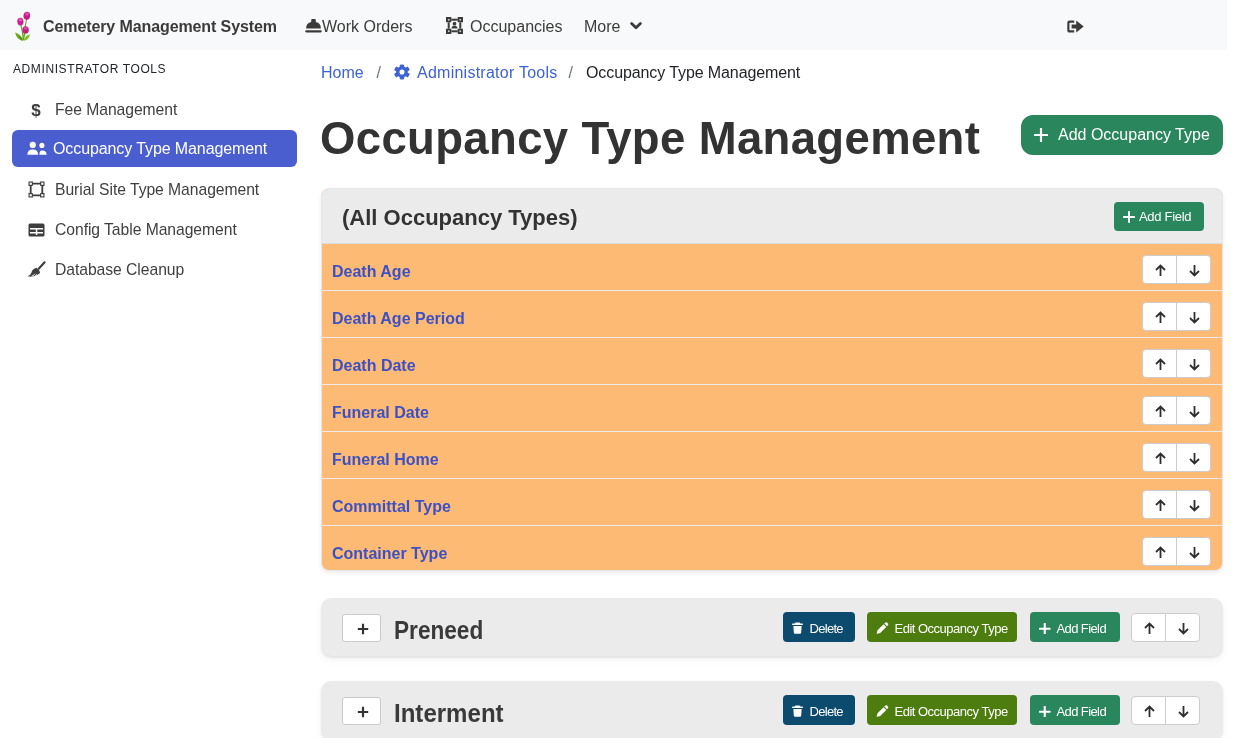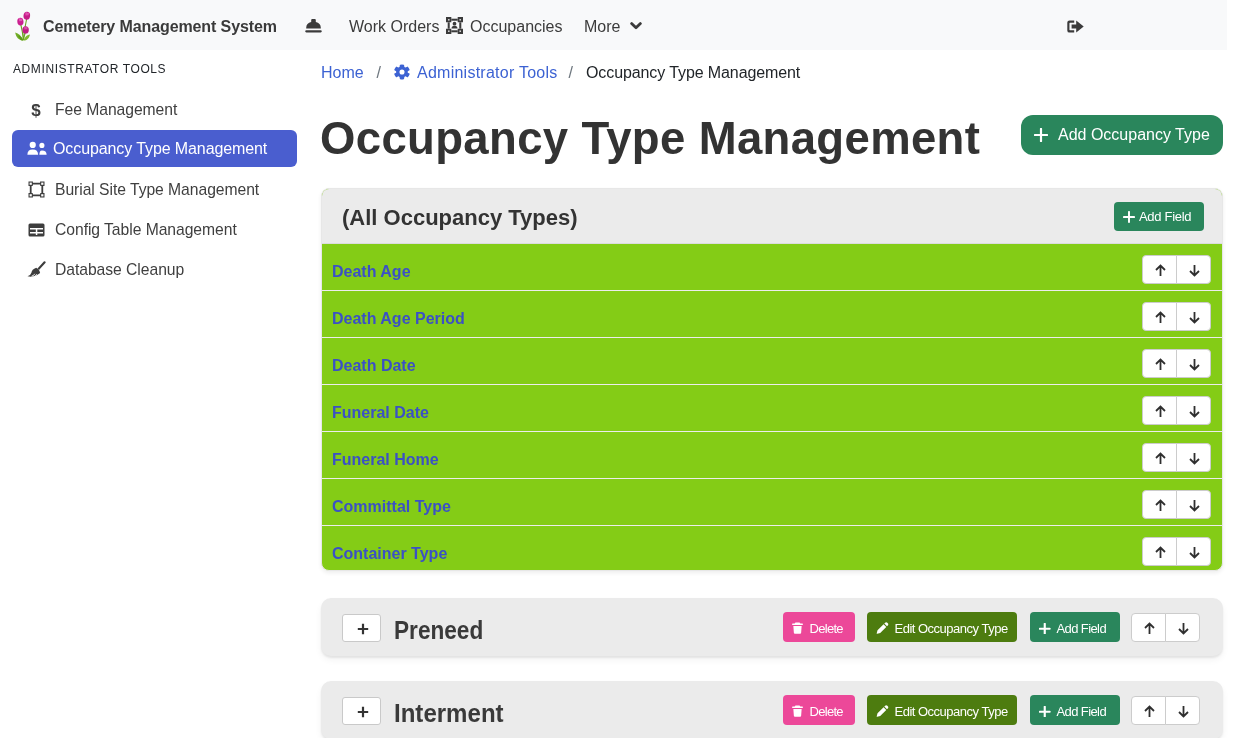--- a/index.html
+++ b/index.html
@@ -24,29 +24,29 @@
 .bc-link { color:#3c62d3; }
 .bc-sep { color:#6c757d; }
 .bc-act { color:#212529; }
 
 
 #h1 { left:320px; top:115.5px; font-size:45.5px; line-height:46px; font-weight:700; color:#333; letter-spacing:0.35px; }
 
 
 .btn { position:absolute; border-radius:5px; color:#fff; }
 .btn-green { background:#2a865c; }
-.btn-red { background:#ec4899; }
+.btn-red { background:#0c4a6e; }
 .btn-teal { background:#4d7c0f; }
 .btn span { position:absolute; }
 
 #addOcc { left:1021px; top:115px; width:202px; height:40px; border-radius:12px; }
 #addOcc span { left:37px; top:0; line-height:40px; font-size:16px; }
 
 
-#card { left:321px; top:188px; width:902px; height:383px; background:#84cc16;
+#card { left:321px; top:188px; width:902px; height:383px; background:#fdba74;
   border:1px solid #e7e7e7; border-radius:8px; box-shadow:0 2px 4px rgba(0,0,0,.07); }
 #cardhead { left:0; top:0; width:900px; height:55px; background:#ebebeb;
   border-bottom:1px solid #dcdcdc; border-radius:7px 7px 0 0; }
 #cardhead b { position:absolute; left:20px; top:1px; height:55px; line-height:55px; font-size:22px; font-weight:700; color:#333; }
 #addField1 { left:792px; top:13px; width:90px; height:29px; border-radius:4px; }
 .addfield span { left:25px; top:0; line-height:29px; font-size:13px; letter-spacing:-0.3px; white-space:nowrap; }
 .row { position:absolute; left:0; width:900px; height:47px; border-bottom:1px solid #ececec; }
 .row b { position:absolute; left:10px; top:3.5px; height:47px; line-height:47px; font-size:16px; color:#3b51c5; }
 .arrgrp { position:absolute; width:70px; height:29px; }
 .arrbtn { position:absolute; top:0; width:35px; height:29px; background:#fff; border:1px solid #ccc; }
@@ -90,21 +90,21 @@
       <ellipse cx="12.6" cy="18.9" rx="3.2" ry="3.7" fill="#c01d82"></ellipse>
       <path d="M11 16 q1.5 -1.1 1.8 0.4 q1.2 -1.2 1.9 0.2 l-0.5 1.7 l-2.8 0.2 z" fill="#da4aa6"></path>
     </g>
   </svg>
   <span id="brand" class="abs">Cemetery Management System</span>
 
   <svg class="icon" style="left:304.5px;top:19px" width="17" height="13.5" viewBox="0 0 17 13.5" fill="#3b3b3b">
     <path d="M1.2 9.6 v-0.9 a6.1 6.1 0 0 1 5-5.8 V1.1 a1 1 0 0 1 1-1 h2.6 a1 1 0 0 1 1 1 v1.8 a6.1 6.1 0 0 1 5 5.8 v0.9 z"></path>
     <rect x="0.2" y="11.2" width="16.6" height="2.2" rx="1.1"></rect>
   </svg>
-  <span class="abs navlink" style="left:349px">Work Orders</span>
+  <span class="abs navlink" style="left:322px">Work Orders</span>
 
   <svg class="icon" style="left:446px;top:17px" width="17" height="17" viewBox="0 0 16 16">
     <g fill="#3b3b3b">
       <path d="M0 0 h5 v5 h-5 z M11 0 h5 v5 h-5 z M0 11 h5 v5 h-5 z M11 11 h5 v5 h-5 z"></path>
       <rect x="5" y="1.6" width="6" height="1.9"></rect>
       <rect x="5" y="12.5" width="6" height="1.9"></rect>
       <rect x="1.6" y="5" width="1.9" height="6"></rect>
       <rect x="12.5" y="5" width="1.9" height="6"></rect>
       <circle cx="8" cy="6.3" r="1.75"></circle>
       <path d="M5.2 10.9 q0-2.7 2.8-2.7 q2.8 0 2.8 2.7 z"></path>

